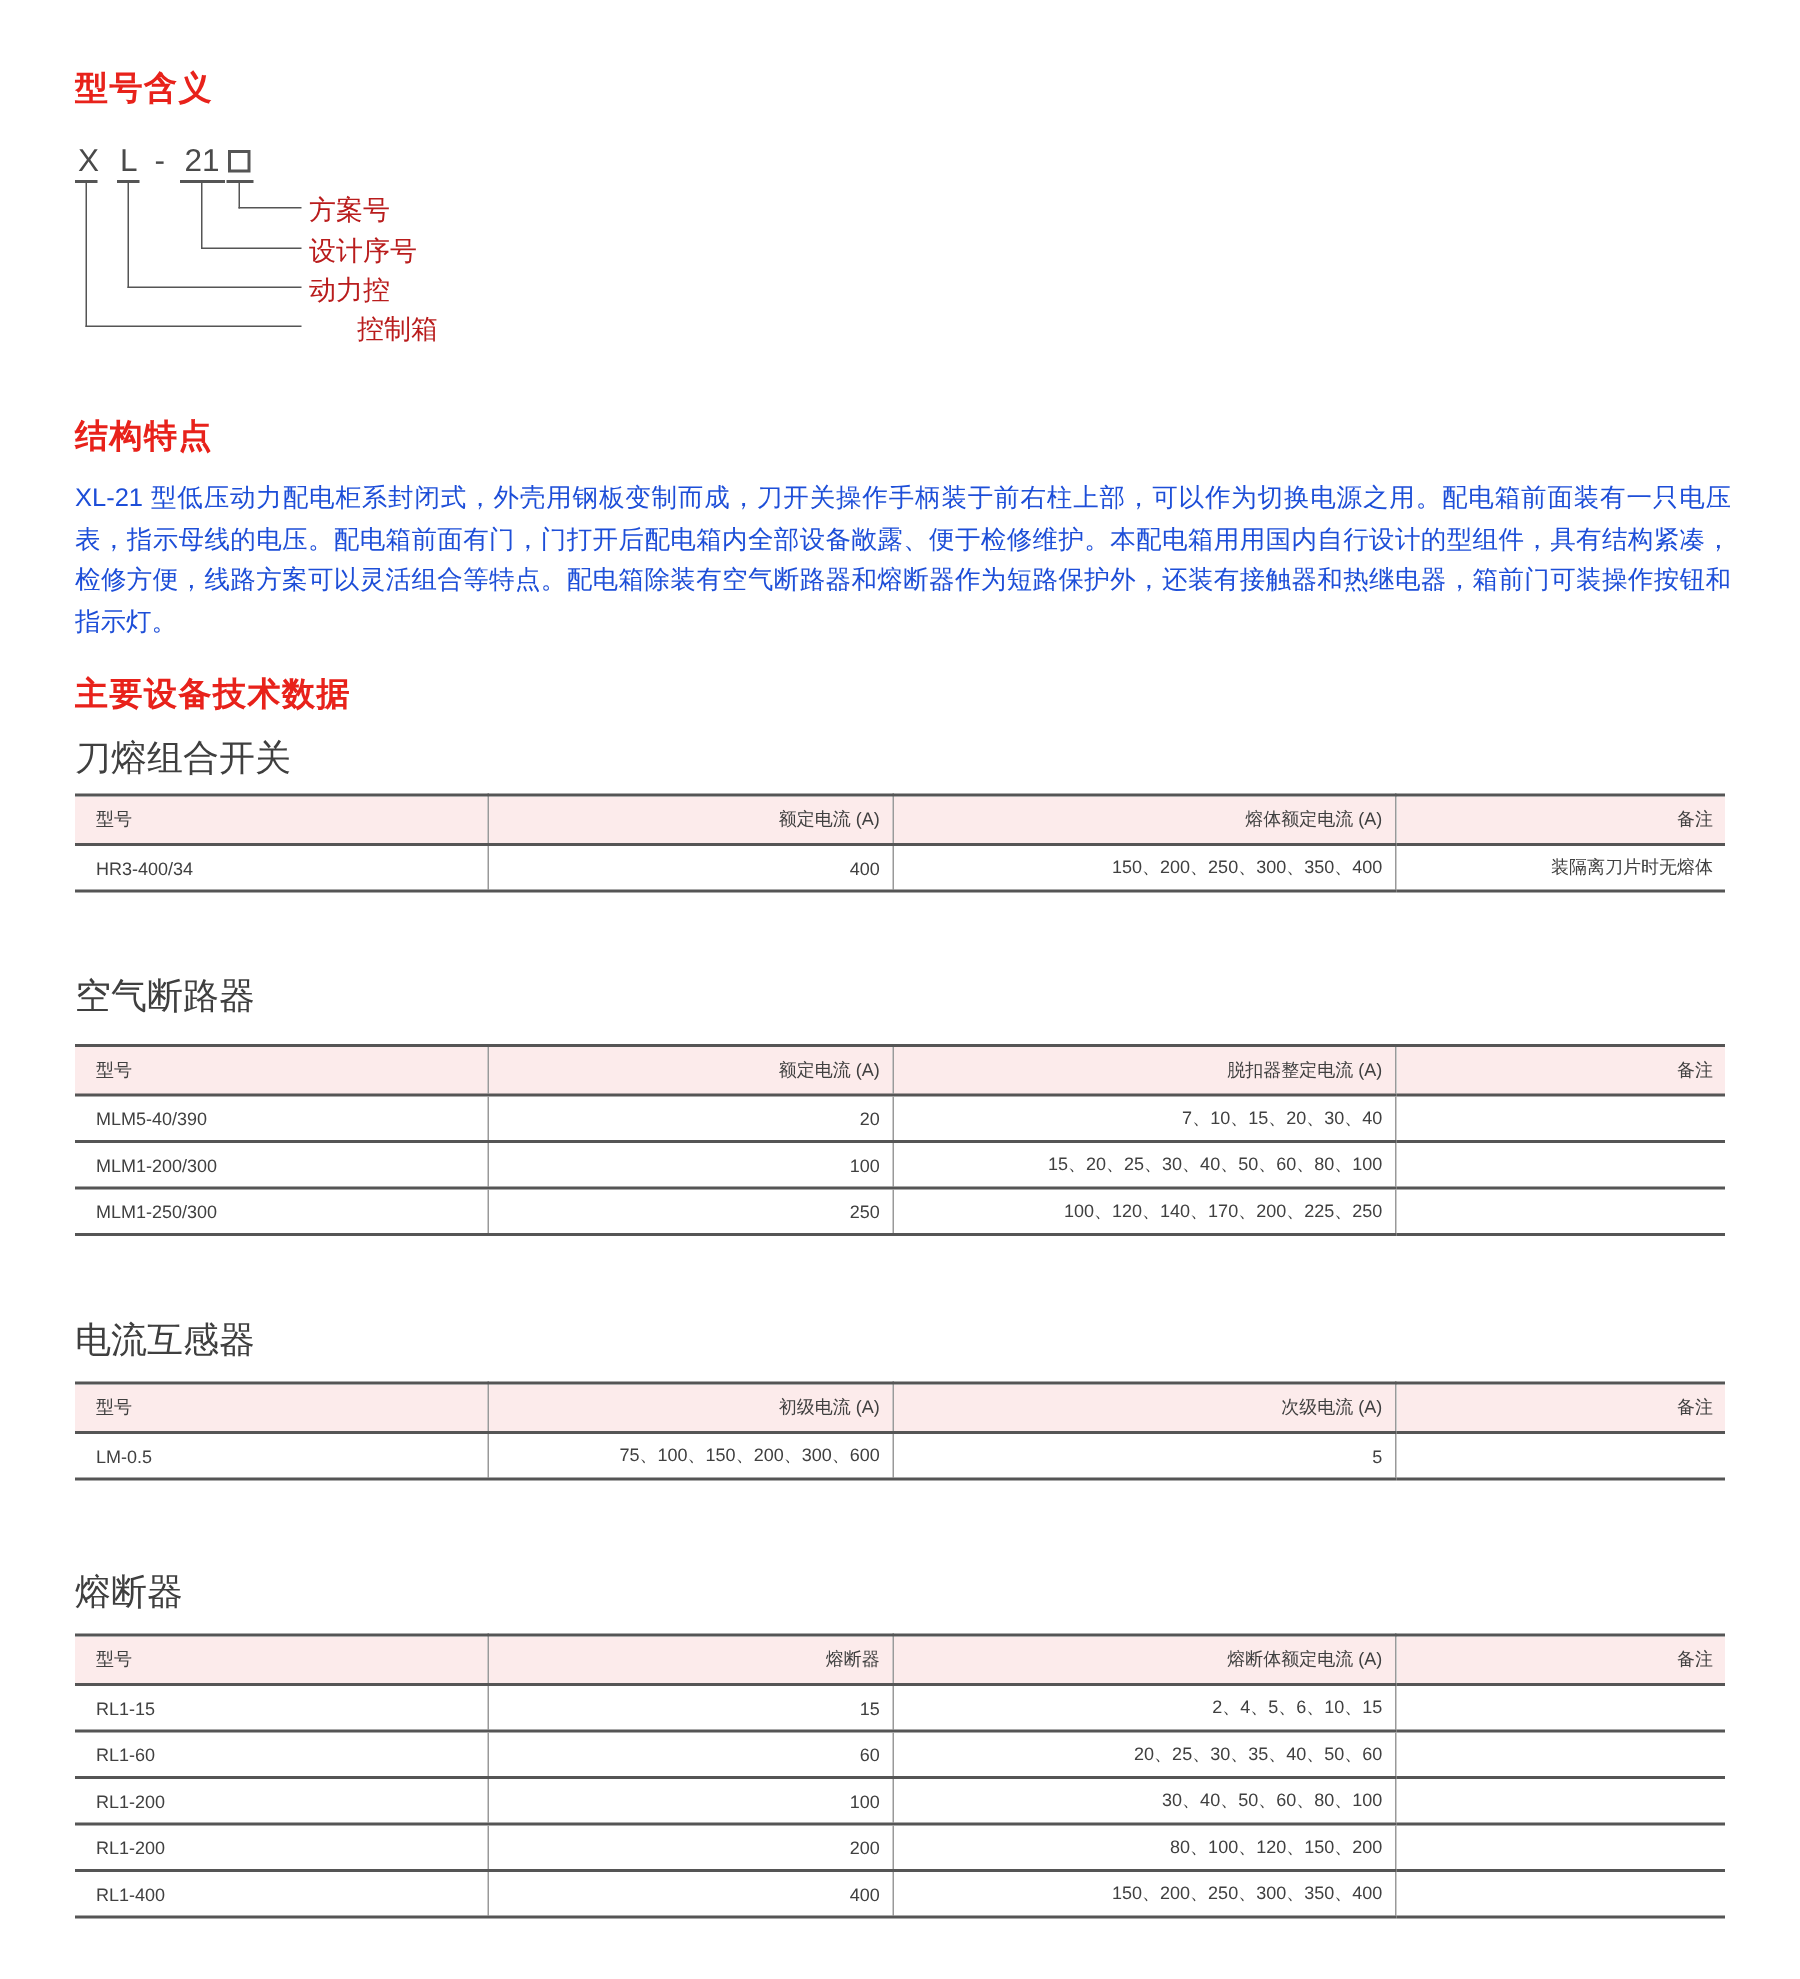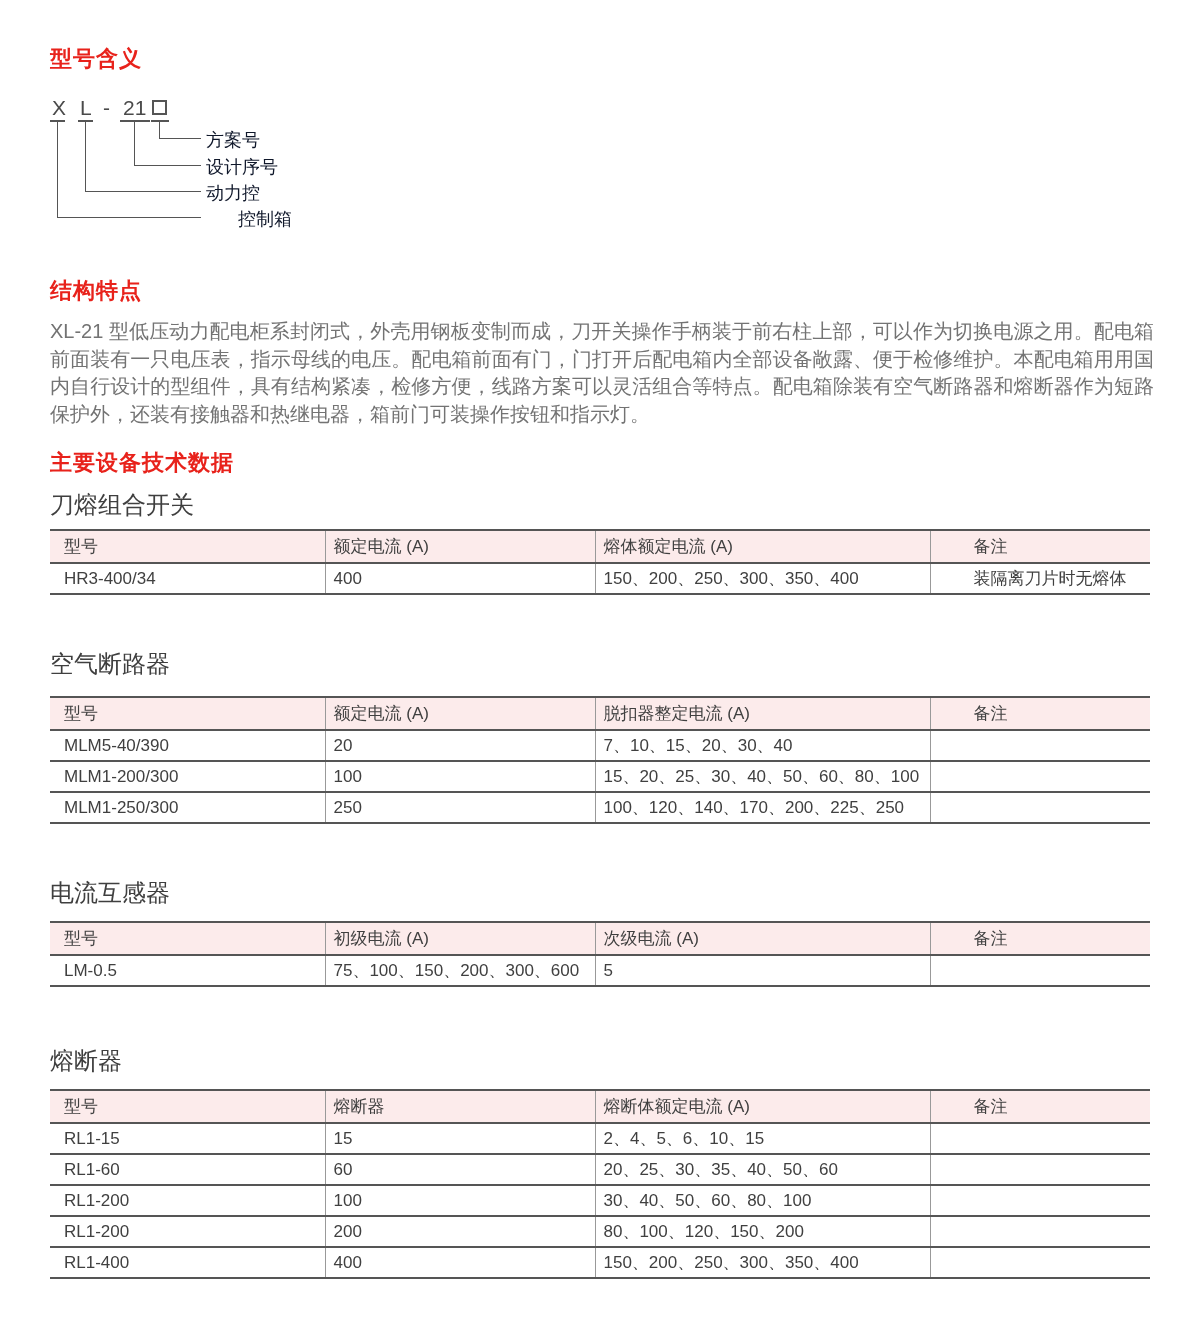--- a/index.html
+++ b/index.html
@@ -43,58 +43,58 @@
   }
   .conn {
     position: absolute;
     border-left: 1px solid #555555;
     border-bottom: 1px solid #555555;
   }
   .dlabel {
     position: absolute;
     left: 206px;
     font-size: 18px;
-    color: #0f172a;
+    color: #b91c1c;
   }
   
   .para {
     position: absolute;
     left: 50px;
     top: 318px;
     width: 1104px;
-    font-size: 20px;
+    font-size: 17px;
     line-height: 27.5px;
     text-align: justify;
-    color: #737373;
+    color: #1d4ed8;
   }
   
   .sub-title {
     position: absolute;
     left: 50px;
     font-size: 24px;
     color: #3f3f3f;
   }
   .data-table {
     position: absolute;
     left: 50px;
     width: 1100px;
     border-collapse: collapse;
     table-layout: fixed;
     border-top: 2px solid #555555;
-    font-size: 17px;
+    font-size: 12px;
     color: #404040;
   }
   .data-table col.c1 { width: 275px; }
   .data-table col.c2 { width: 270px; }
   .data-table col.c3 { width: 335px; }
   .data-table col.c4 { width: 220px; }
   .data-table th, .data-table td {
     border-bottom: 2px solid #555555;
     border-right: 1px solid #999999;
-    text-align: left;
+    text-align: right;
     padding: 0 8px;
     overflow: hidden;
     white-space: nowrap;
   }
   .data-table th:last-child, .data-table td:last-child { border-right: none; padding-left: 43px; }
   .data-table th:first-child, .data-table td:first-child {
     text-align: left;
     padding-left: 14px;
   }
   .data-table th {

